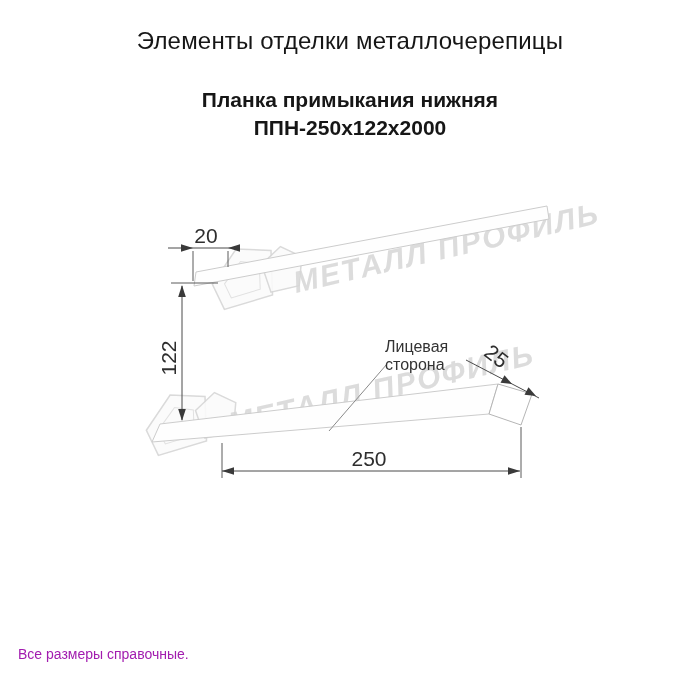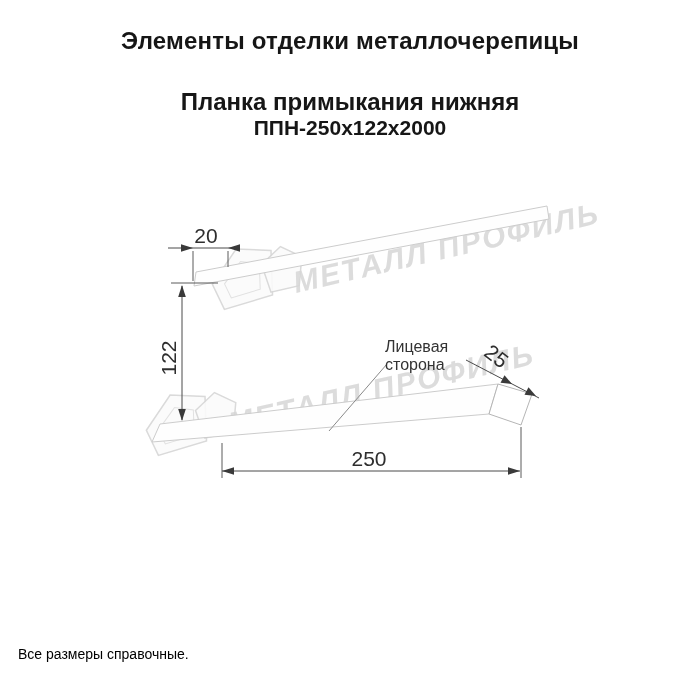--- a/index.html
+++ b/index.html
@@ -8,27 +8,27 @@
     background: #ffffff;
     font-family: "Liberation Sans", sans-serif;
     overflow: hidden;
     position: relative;
   }
   .page { position: absolute; inset: 0; width: 700px; height: 700px; background: #fff; }
 
   .title {
     position: absolute; top: 27px; left: 0; width: 700px;
     text-align: center;
-    font-size: 24px; font-weight: bold; color: #161616;
+    font-size: 24px; font-weight: normal; color: #161616;
     letter-spacing: 0.2px;
   }
   .subtitle {
     position: absolute; top: 88px; left: 0; width: 700px;
     text-align: center;
-    font-size: 24px; font-weight: bold; color: #161616;
+    font-size: 21px; font-weight: bold; color: #161616;
   }
   .model {
     position: absolute; top: 116px; left: 0; width: 700px;
     text-align: center;
     font-size: 21px; font-weight: bold; color: #161616;
   }
 
   svg.drawing { position: absolute; left: 0; top: 0; }
 
   .dim-line { stroke: #4a4a4a; stroke-width: 1; fill: none; }
@@ -50,21 +50,21 @@
   .wm-text {
     font-family: "Liberation Sans", sans-serif;
     font-size: 30px; font-weight: bold; font-style: italic;
     fill: #d7d7d7; letter-spacing: 2px; opacity: 0.85;
   }
   .wm-shape { fill: #fbfbfb; stroke: #d6d6d6; stroke-width: 1.5; opacity: 0.9; }
   .wm-shape-inner { fill: none; stroke: #dedede; stroke-width: 1; opacity: 0.9; }
 
   .footer-notes {
     position: absolute; left: 18px; top: 645px;
-    font-size: 14px; line-height: 18px; color: #000000;
+    font-size: 14px; line-height: 18px; color: #a21caf;
   }
 </style>
 </head>
 <body>
 
 <div class="page">
 
   <div class="title">Элементы отделки металлочерепицы</div>
   <div class="subtitle">Планка примыкания нижняя</div>
   <div class="model">ППН-250x122x2000</div>

